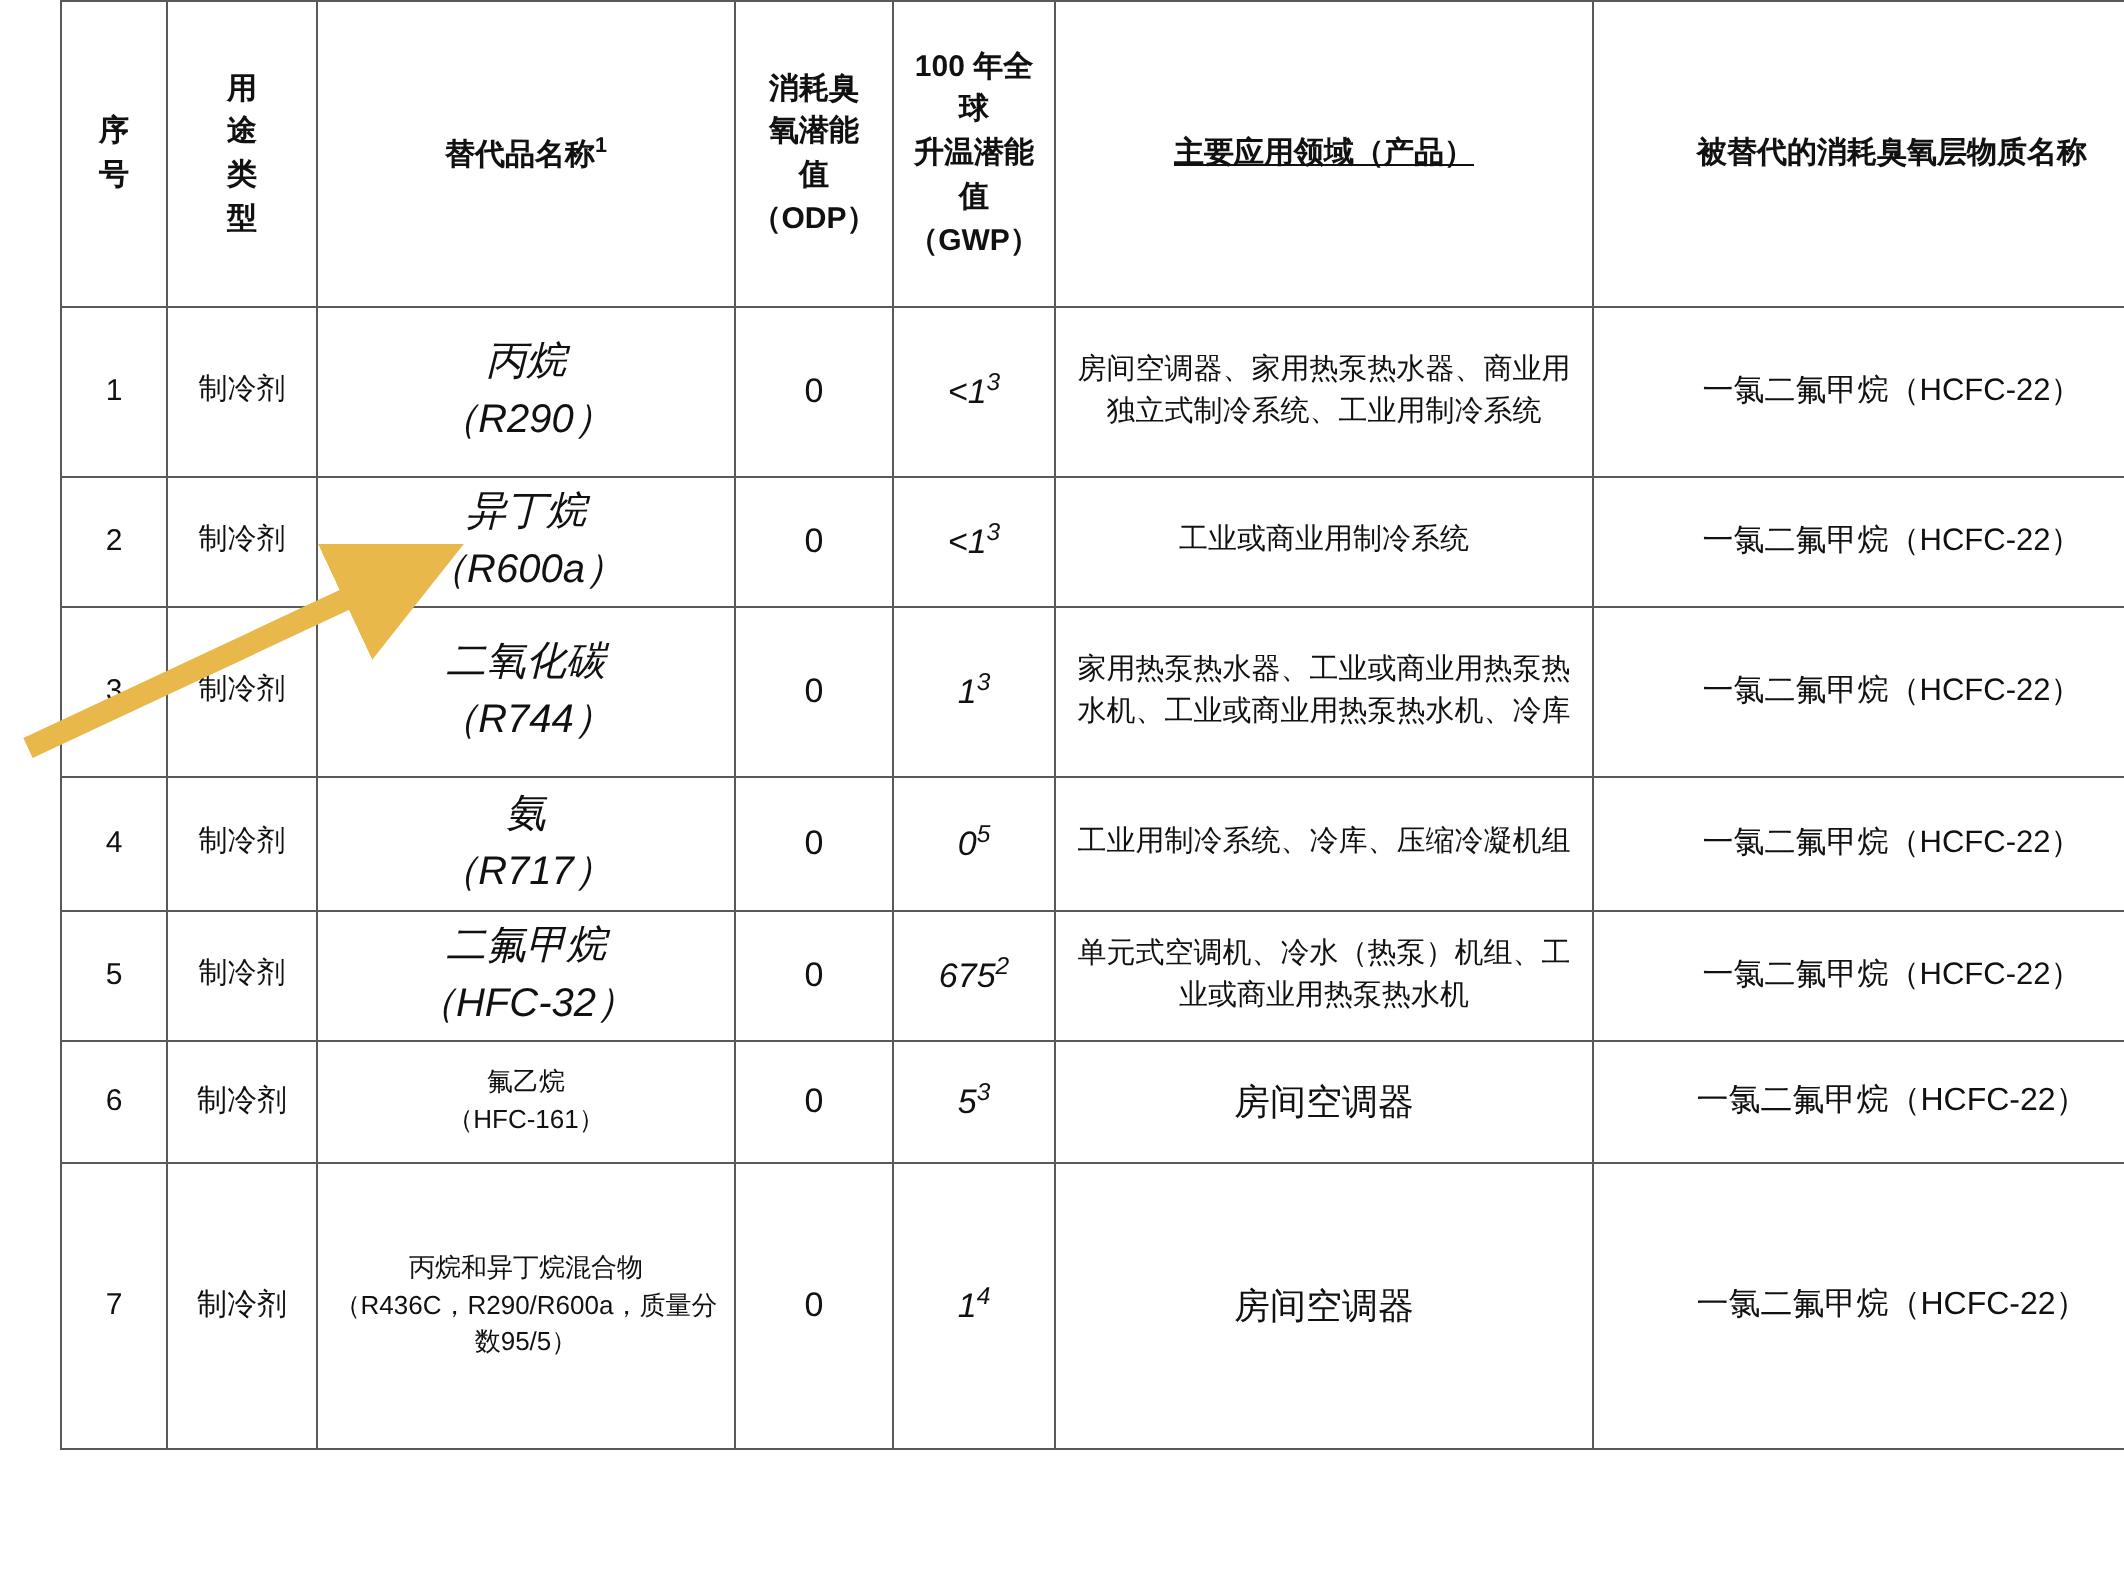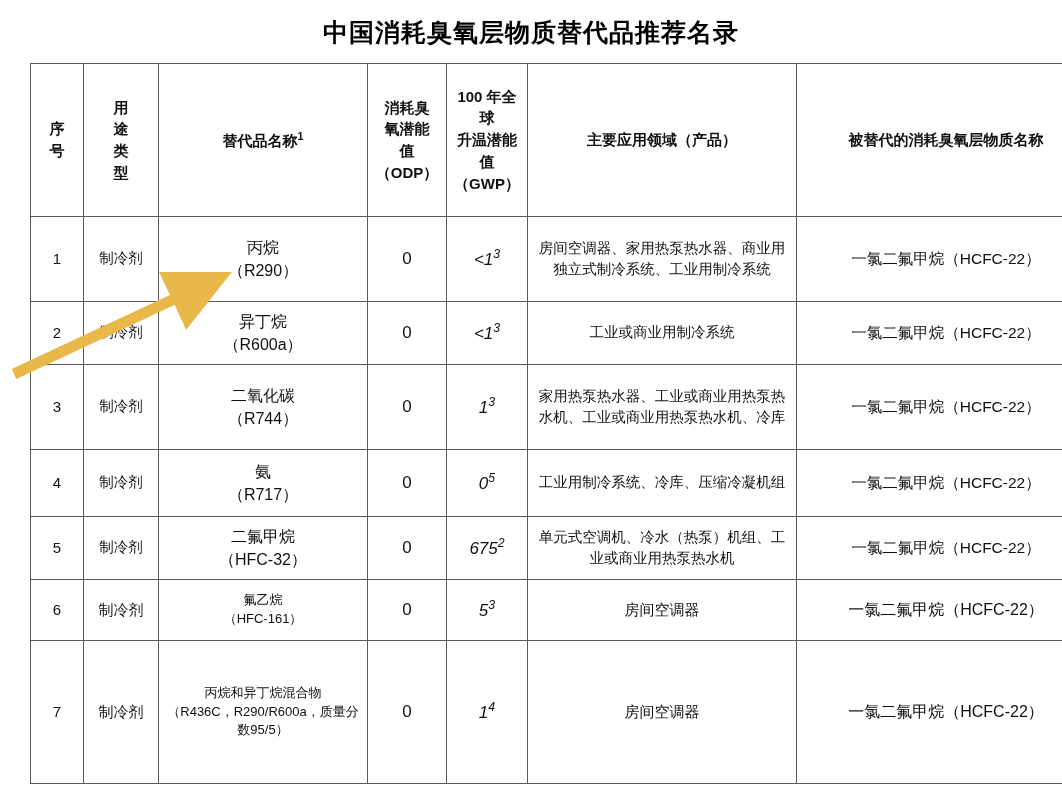--- a/index.html
+++ b/index.html
@@ -51,48 +51,48 @@
   table.odstable thead th {
     font-weight: bold;
     font-size: 15px;
     height: 146px;
   }
   th.c-seq { width: 44px; }
   th.c-use { width: 66px; }
   th.c-name { width: 200px; }
   th.c-odp { width: 70px; }
   th.c-gwp { width: 72px; }
-  th.c-app { width: 260px; }
+  th.c-app { width: 260px; text-decoration: underline; }
   th.c-replaced { width: 290px; }
 
   .hdr-narrow {
     display: block;
     width: 1.2em;
     margin: 0 auto;
     word-break: break-all;
   }
   .hdr-stack {
     display: block;
   }
   .sup {
     font-size: 0.72em;
     vertical-align: super;
   }
   td.cell-seq { font-size: 15px; }
   td.cell-use { font-size: 15px; }
   td.cell-name { font-size: 13px; }
   td.cell-odp { font-size: 17px; }
   td.cell-gwp { font-size: 17px; font-style: italic; }
-  td.cell-app { font-size: 15px; }
+  td.cell-app { font-size: 18px; }
   td.cell-replaced { font-size: 16px; }
 
   
   tr.small-row td.cell-use,
   tr.small-row td.cell-app { font-size: 14.5px; }
-  tr.small-row td.cell-name { font-size: 16px; }
+  tr.small-row td.cell-name { font-size: 20px; font-style: italic; }
   tr.small-row td.cell-replaced { font-size: 15.5px; }
 
   tr.row-1 td { height: 78px; }
   tr.row-2 td { height: 56px; }
   tr.row-3 td { height: 78px; }
   tr.row-4 td { height: 60px; }
   tr.row-5 td { height: 56px; }
   tr.row-6 td { height: 54px; }
   tr.row-7 td { height: 136px; }
 
@@ -106,21 +106,20 @@
     width: 230px;
     height: 110px;
     pointer-events: none;
   }
 </style>
 </head>
 <body>
 
 <div class="page">
 
-  <div class="doc-title">中国消耗臭氧层物质替代品推荐名录</div>
 
   <div class="table-wrap">
     <table class="odstable">
       <thead>
         <tr>
           <th class="c-seq">
             <span class="hdr-narrow">序号</span>
           </th>
           <th class="c-use">
             <span class="hdr-narrow">用途类型</span>

